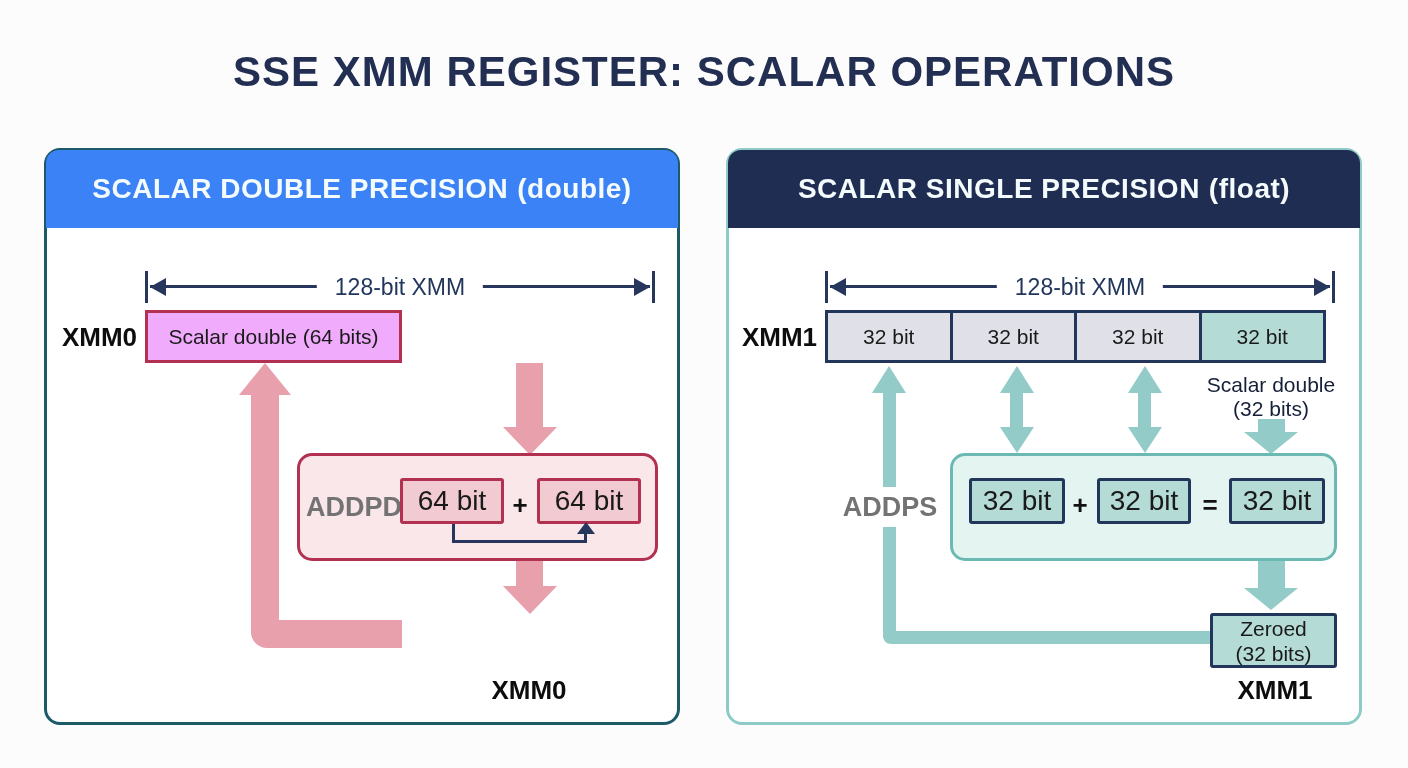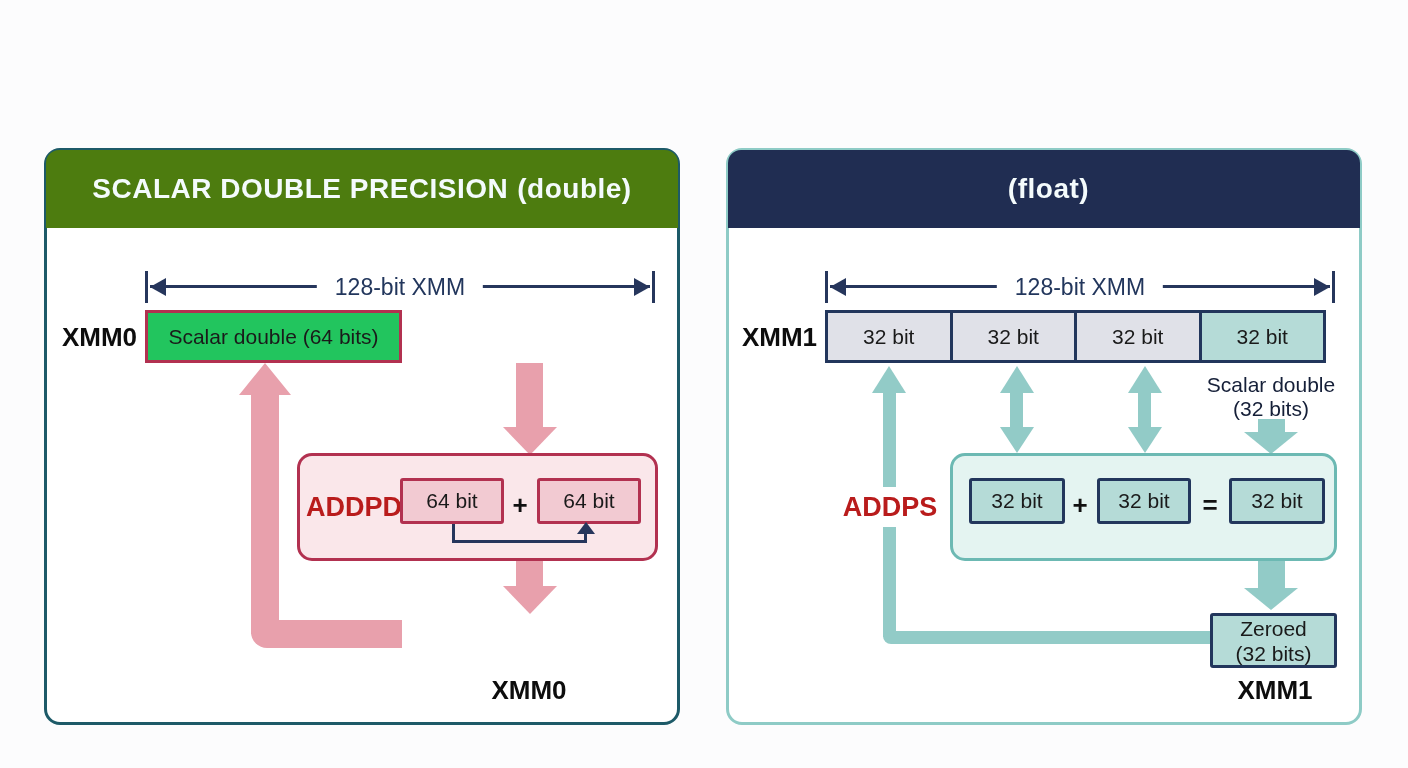--- a/index.html
+++ b/index.html
@@ -11,21 +11,21 @@
            font-size:42px; font-weight:700; letter-spacing:1px; color:#222f52; }
 
   
   .panel { position:absolute; top:148px; width:636px; height:577px; background:#ffffff;
            border-radius:16px; }
   .panel--left  { left:44px;  border:3px solid #1d5a68; }
   .panel--right { left:726px; border:3px solid #8ecbc6; }
   .panel-header { position:absolute; top:-1px; left:-1px; right:-1px; height:78px;
                   border-radius:13px 13px 0 0; display:flex; align-items:center; justify-content:center;
                   color:#f4fbfc; font-size:28px; font-weight:700; letter-spacing:.5px; white-space:nowrap; }
-  .panel--left  .panel-header { background:#4d7c0f; }
+  .panel--left  .panel-header { background:#3b82f6; }
   .panel--right .panel-header { background:#202d52; }
   .panel-header .subtitle { font-weight:700; margin-left:9px; }
 
   
   .measure { position:absolute; top:118px; width:510px; height:36px; }
   .panel--left  .measure { left:98px; }
   .panel--right .measure { left:96px; }
   .measure .tick { position:absolute; top:2px; width:3px; height:32px; background:#26365c; }
   .measure .tick.r { right:0; } .measure .tick.l { left:0; }
   .measure .mline { position:absolute; left:5px; right:5px; top:16px; height:3px; background:#26365c; }
@@ -35,40 +35,40 @@
   .measure .mlabel { position:absolute; left:50%; top:50%; transform:translate(-50%,-50%);
                      background:#ffffff; padding:0 18px; font-size:23px; font-weight:500;
                      color:#22365c; white-space:nowrap; }
 
   
   .regbar { position:absolute; top:159px; width:510px; height:53px; display:flex; }
   .panel--left  .regbar { left:98px; }
   .panel--right .regbar { left:96px; }
   .cell { display:flex; align-items:center; justify-content:center; font-size:21px; color:#1a1a1a; }
   .cell--zeroed { width:253px; background:#ccdde1; border:3px solid #1d5a68; }
-  .cell--scalar { width:257px; background:#22c55e; border:3px solid #b23150; }
+  .cell--scalar { width:257px; background:#f0abfc; border:3px solid #b23150; }
   .cell--f32    { width:127.5px; background:#e0e1e8; border:3px solid #22365c; margin-left:-3px; }
   .cell--f32:first-child { margin-left:0; }
   .cell--f32.active { background:#b5dbd7; }
 
   .reg-label { position:absolute; top:171px; font-size:26px; font-weight:700; color:#0d0d0d; text-align:right; }
   .panel--left  .reg-label { left:0; width:90px; }
   .panel--right .reg-label { left:0; width:88px; }
 
   
   .pk-stem { position:absolute; background:#e8a0ac; }
   .pk-head-down { position:absolute; width:0; height:0; border-left:27px solid transparent; border-right:27px solid transparent; border-top:28px solid #e8a0ac; }
   .pk-head-up   { position:absolute; width:0; height:0; border-left:26px solid transparent; border-right:26px solid transparent; border-bottom:32px solid #e8a0ac; }
 
   .opbox { position:absolute; left:250px; top:302px; width:361px; height:108px;
            background:#fae7ea; border:3px solid #b23150; border-radius:15px; }
-  .op-name { position:absolute; top:341px; width:110px; text-align:center; font-size:27px; font-weight:700; color:#b91c1c; }
+  .op-name { position:absolute; top:341px; width:110px; text-align:center; font-size:27px; font-weight:700; color:#737373; }
   .panel--left .op-name { left:252px; }
   .operand { position:absolute; top:327px; height:46px; display:flex; align-items:center; justify-content:center;
-             font-size:21px; color:#1a1a1a; border-radius:3px; }
+             font-size:28px; color:#1a1a1a; border-radius:3px; }
   .operand--pink { background:#f2cad2; border:3px solid #b23150; }
   .operand--teal { background:#b5dbd7; border:3px solid #22365c; }
   .op-sign { position:absolute; top:339px; width:30px; text-align:center; font-size:26px; font-weight:700; color:#111; }
 
   .conn { position:absolute; background:#26365c; }
   .conn-ah-up { position:absolute; width:0; height:0; border-left:9px solid transparent; border-right:9px solid transparent; border-bottom:12px solid #26365c; }
 
   .resbox { position:absolute; display:flex; flex-direction:column; align-items:center; justify-content:center;
             text-align:center; border-radius:3px; }
   .resbox--pink { left:353px; top:462px; width:258px; height:53px; background:#f2c9d1; border:3.5px solid #ad2443; font-size:23px; color:#1a1a1a; }
@@ -89,20 +89,21 @@
   .panel--right .op-name { left:111px; width:100px; background:#ffffff; }
 
   .note { position:absolute; left:452px; top:222px; width:180px; text-align:center;
           font-size:21px; line-height:24px; color:#151f38; }
 </style>
 </head>
 <body>
 
 <div class="canvas">
 
+  <div class="title">SSE XMM REGISTER: SCALAR OPERATIONS</div>
 
   <div class="panel panel--left">
     <div class="panel-header">
       <span>SCALAR DOUBLE PRECISION</span>
       <span class="subtitle">(double)</span>
     </div>
 
     <div class="measure">
       <div class="tick l"></div>
       <div class="tick r"></div>
@@ -136,20 +137,21 @@
 
     <div class="bottom-reg">XMM0</div>
 
     <div class="pk-stem" style="left:204px; top:469px; width:151px; height:28px; border-bottom-left-radius:16px;"></div>
     <div class="pk-stem" style="left:204px; top:243px; width:28px; height:240px;"></div>
     <div class="pk-head-up" style="left:192px; top:212px;"></div>
   </div>
 
   <div class="panel panel--right">
     <div class="panel-header">
+      <span>SCALAR SINGLE PRECISION</span>
       <span class="subtitle">(float)</span>
     </div>
 
     <div class="measure">
       <div class="tick l"></div>
       <div class="tick r"></div>
       <div class="mline"></div>
       <div class="ah l"></div>
       <div class="ah r"></div>
       <div class="mlabel">128-bit XMM</div>

